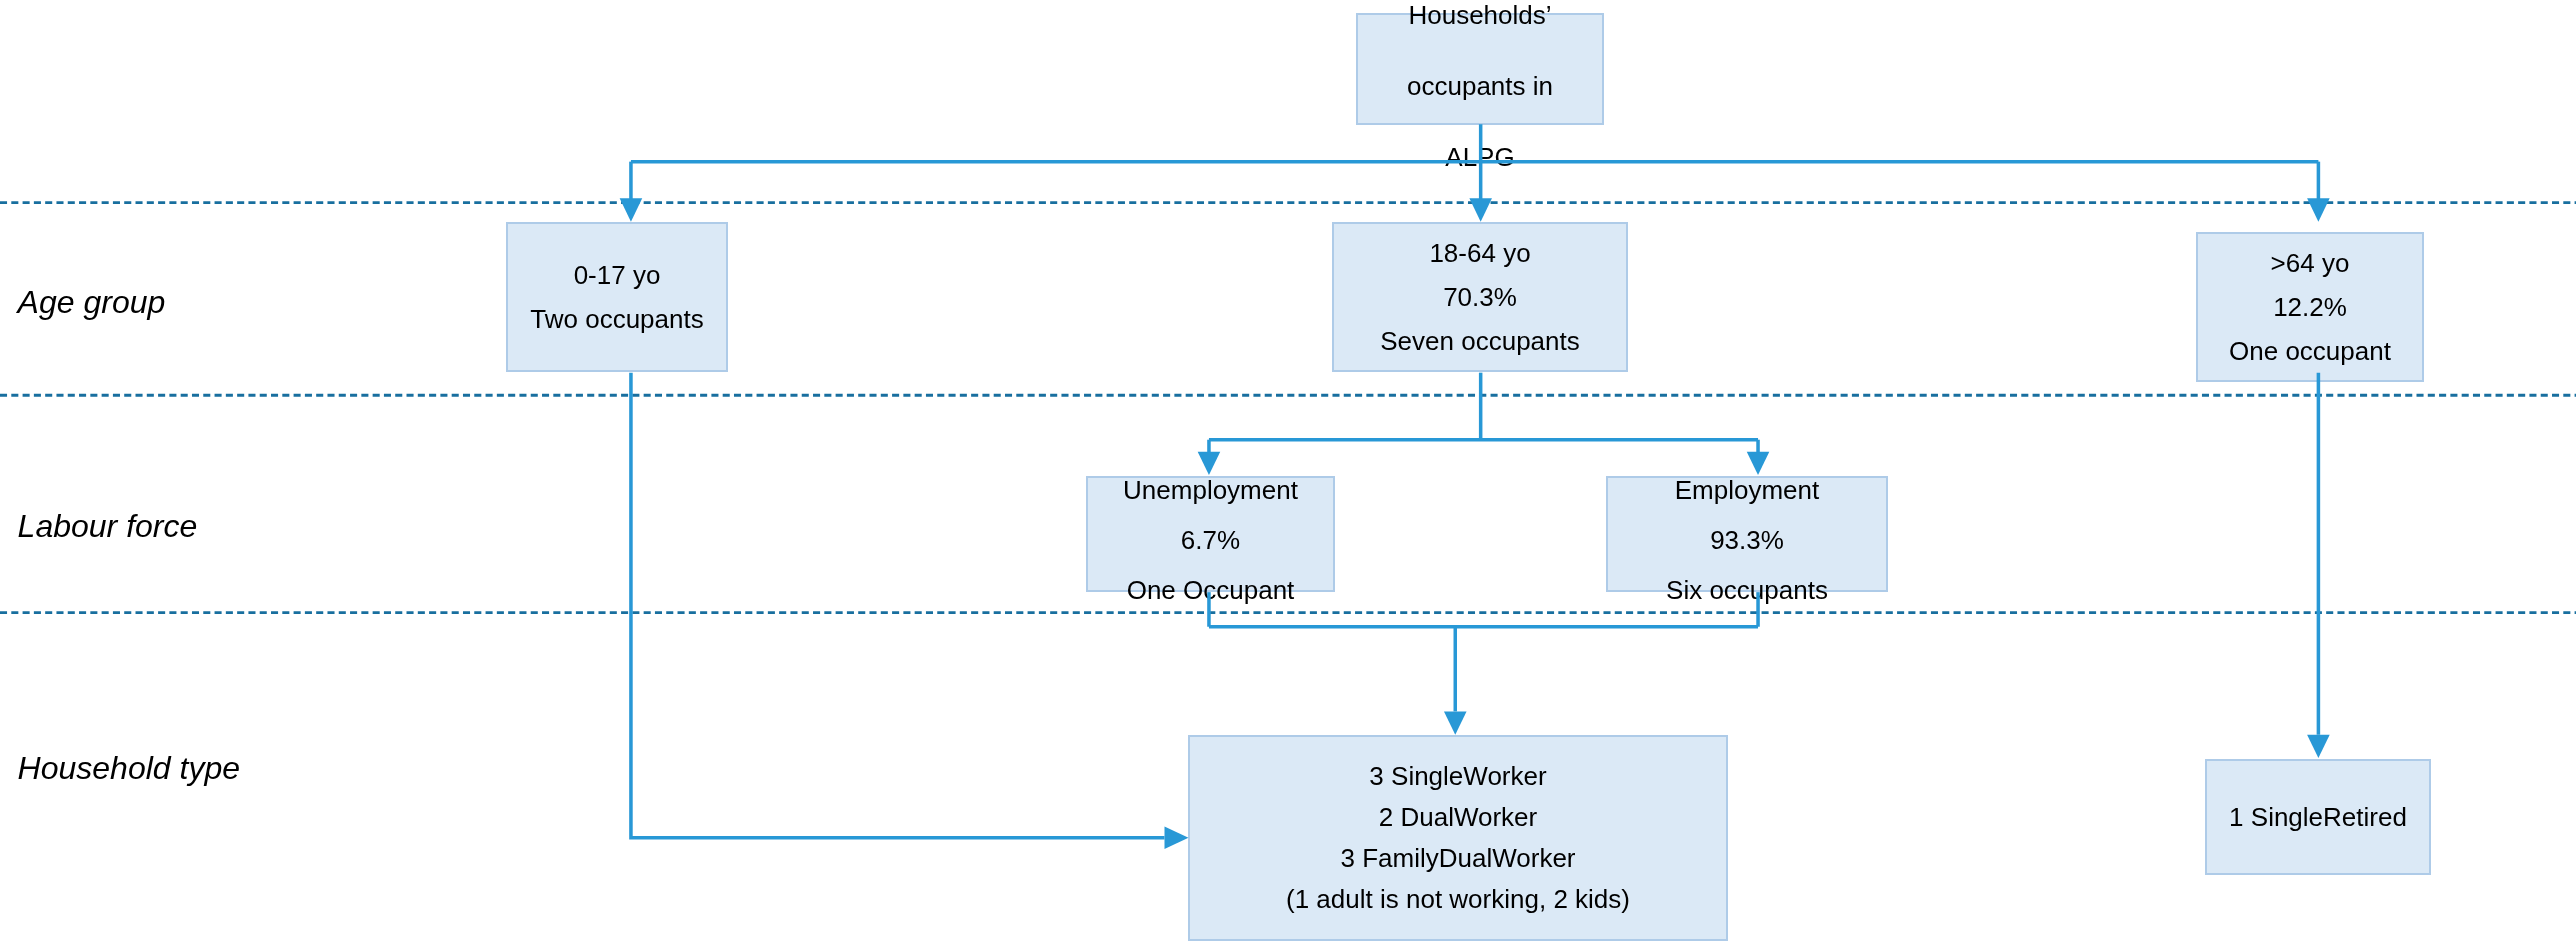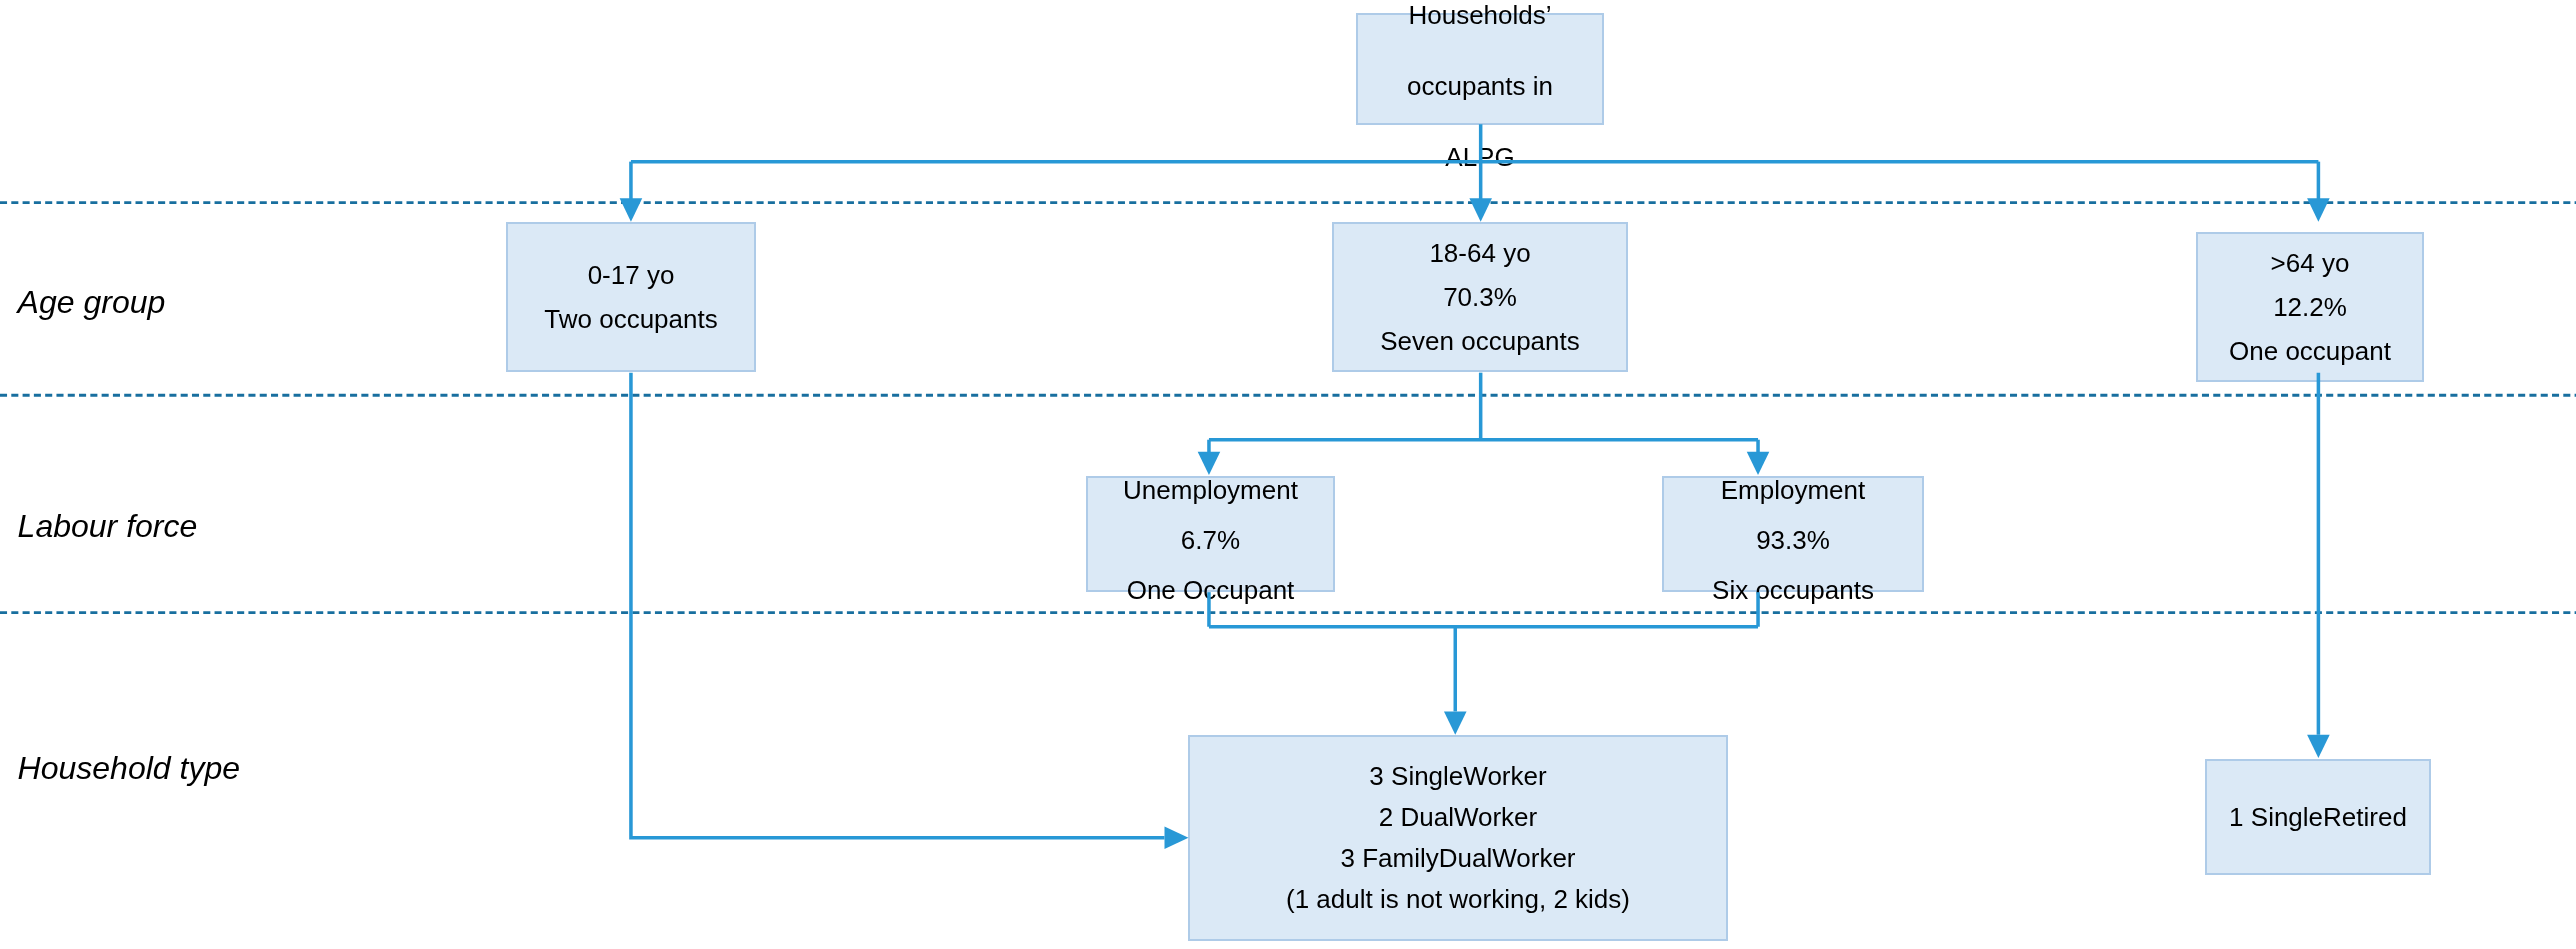--- a/index.html
+++ b/index.html
@@ -67,21 +67,21 @@
   <div class="rowlabel" style="left:17.6px;top:282px">Age group</div>
   <div class="rowlabel" style="left:17.6px;top:506px">Labour force</div>
   <div class="rowlabel" style="left:17.6px;top:748px">Household type</div>
 
   <div class="node node-root" style="left:1356px;top:12.7px;width:248px;height:112px">
     <div class="bl">Households’</div>
     <div class="bl">occupants in</div>
     <div class="bl">ALPG</div>
   </div>
 
-  <div class="node node-age" style="left:506px;top:222px;width:250px;height:150px">
+  <div class="node node-age" style="left:506px;top:222px;width:222px;height:150px">
     <div class="bl">0-17 yo</div>
     <div class="bl it">Two occupants</div>
   </div>
 
   <div class="node node-age" style="left:1332px;top:222px;width:296px;height:150px">
     <div class="bl">18-64 yo</div>
     <div class="bl">70.3%</div>
     <div class="bl it">Seven occupants</div>
   </div>
 
@@ -90,21 +90,21 @@
     <div class="bl">12.2%</div>
     <div class="bl it">One occupant</div>
   </div>
 
   <div class="node node-labour" style="left:1086px;top:476px;width:249px;height:116px">
     <div class="bl">Unemployment</div>
     <div class="bl">6.7%</div>
     <div class="bl">One Occupant</div>
   </div>
 
-  <div class="node node-labour" style="left:1662px;top:476px;width:262px;height:116px">
+  <div class="node node-labour" style="left:1606px;top:476px;width:282px;height:116px">
     <div class="bl">Employment</div>
     <div class="bl">93.3%</div>
     <div class="bl">Six occupants</div>
   </div>
 
   <div class="node node-big" style="left:1188px;top:735px;width:540px;height:206px">
     <div class="bl">3 SingleWorker</div>
     <div class="bl">2 DualWorker</div>
     <div class="bl"></div>
     <div class="bl">3 FamilyDualWorker</div>

